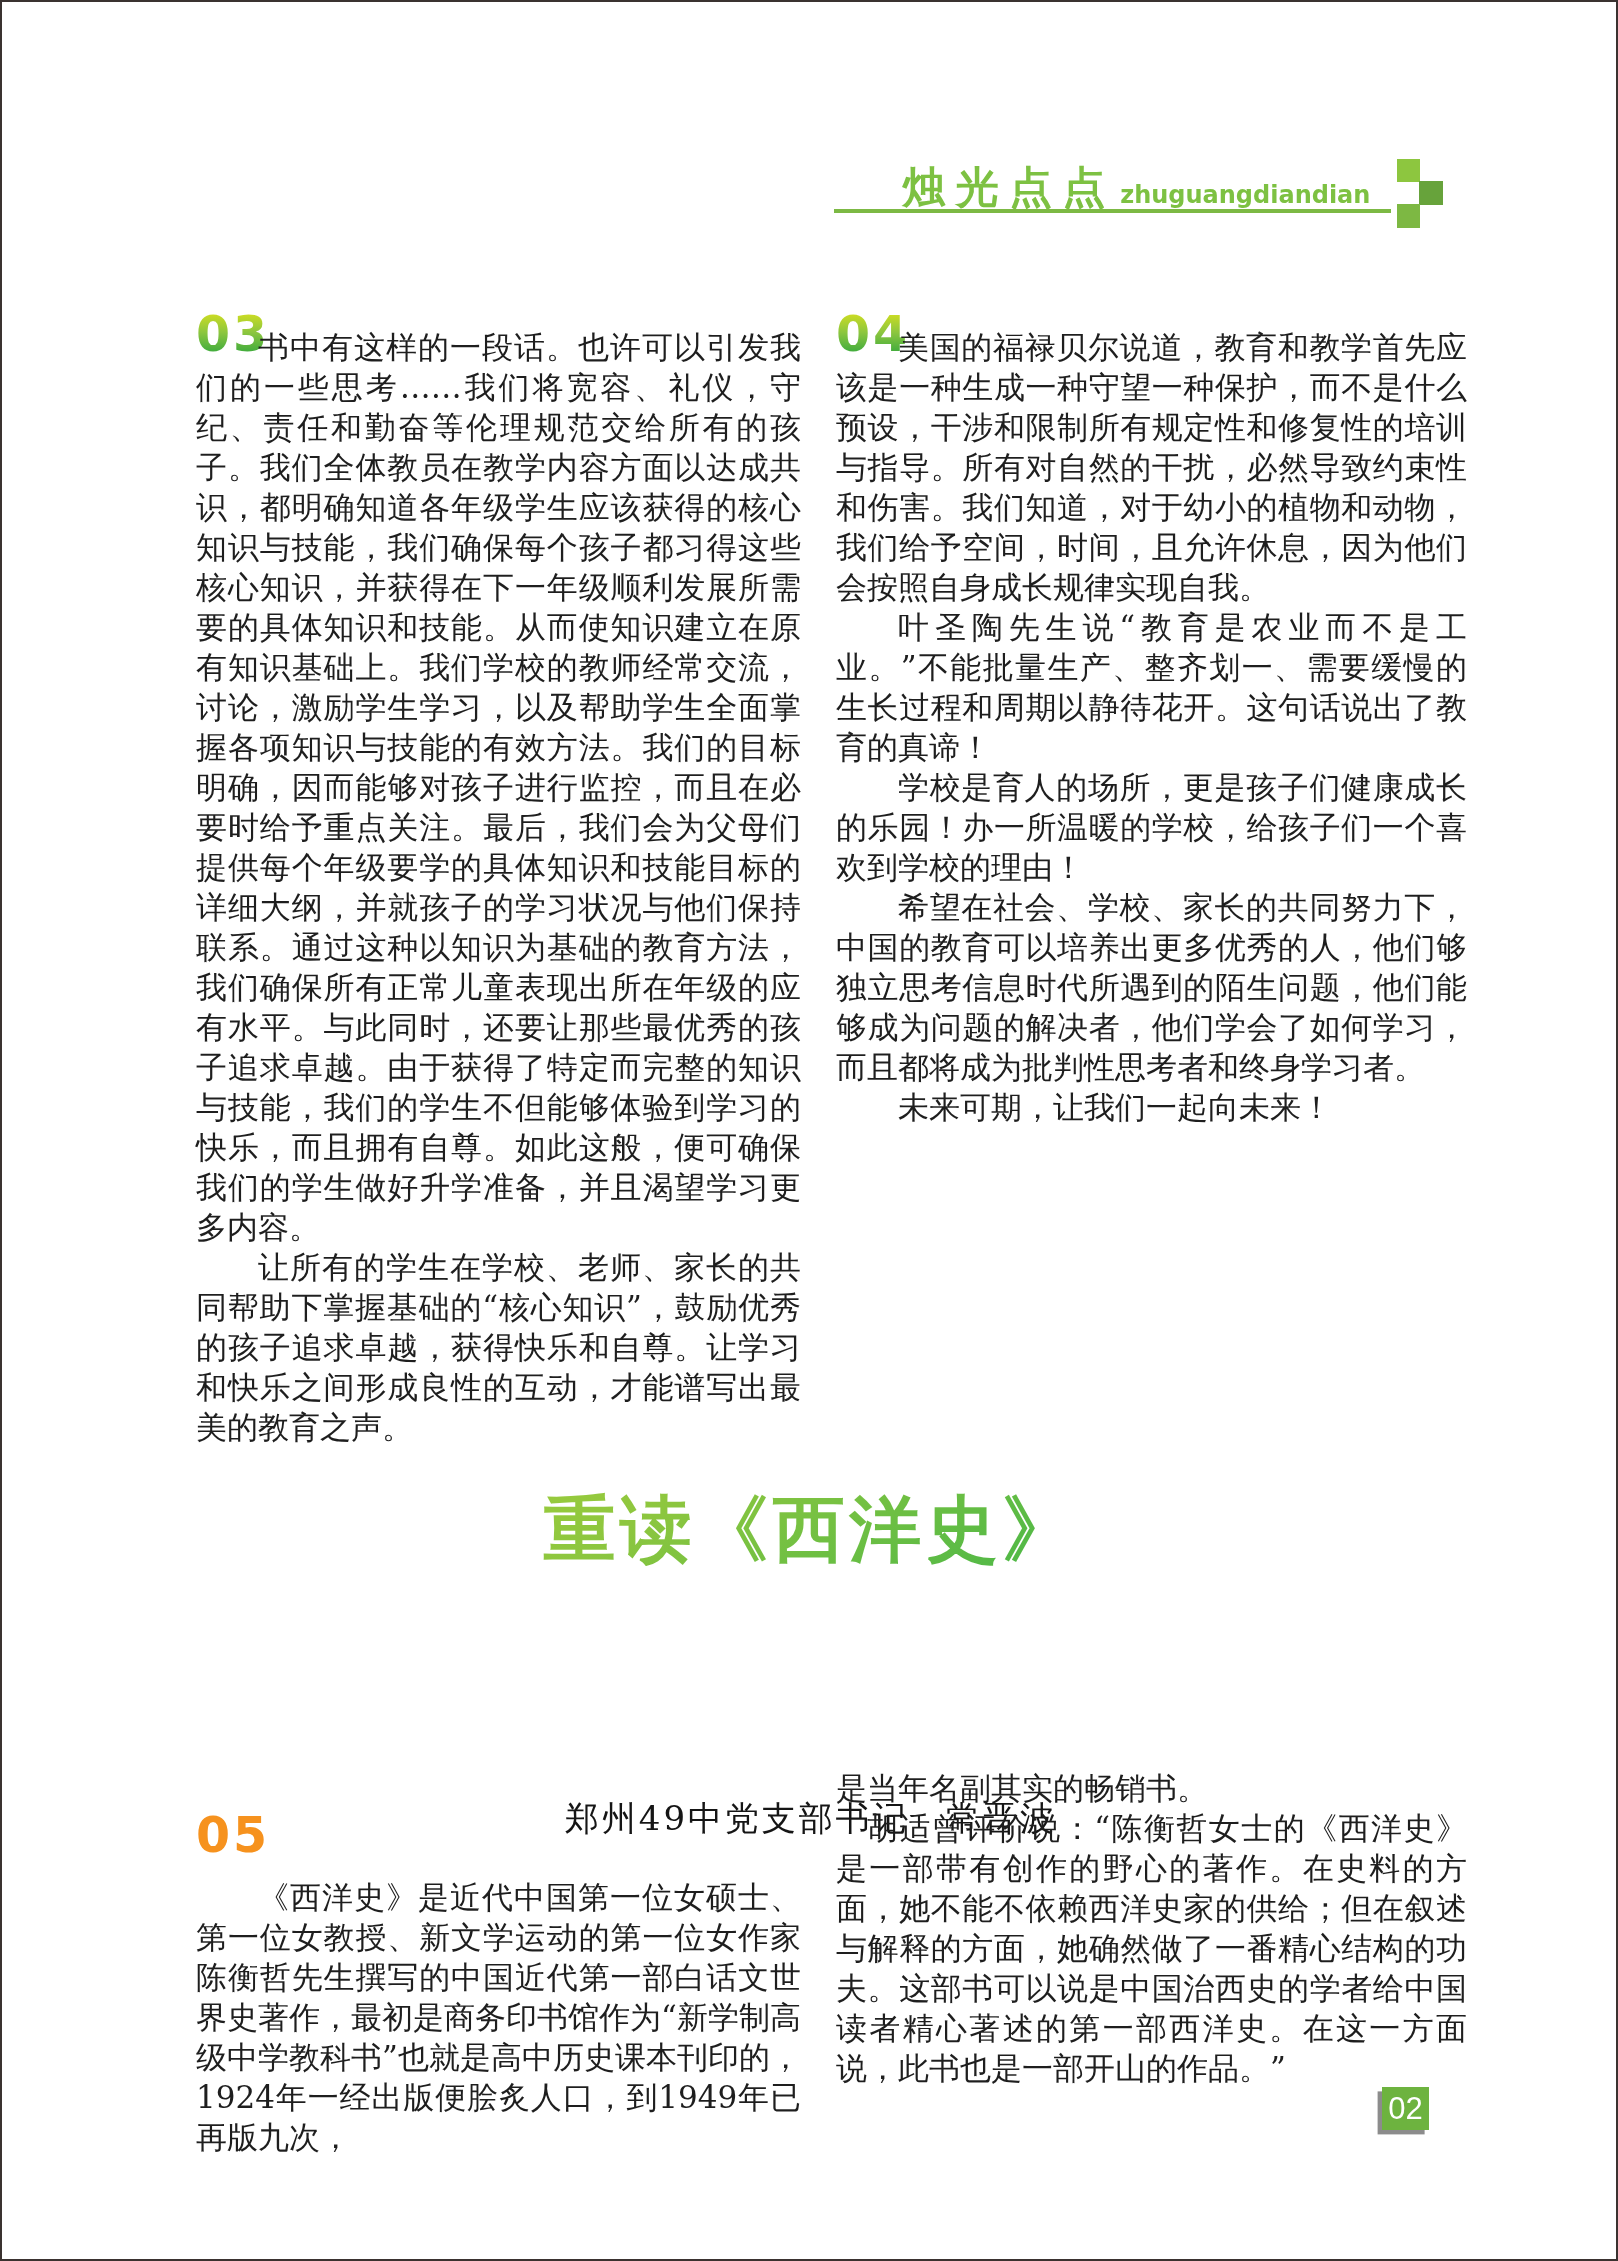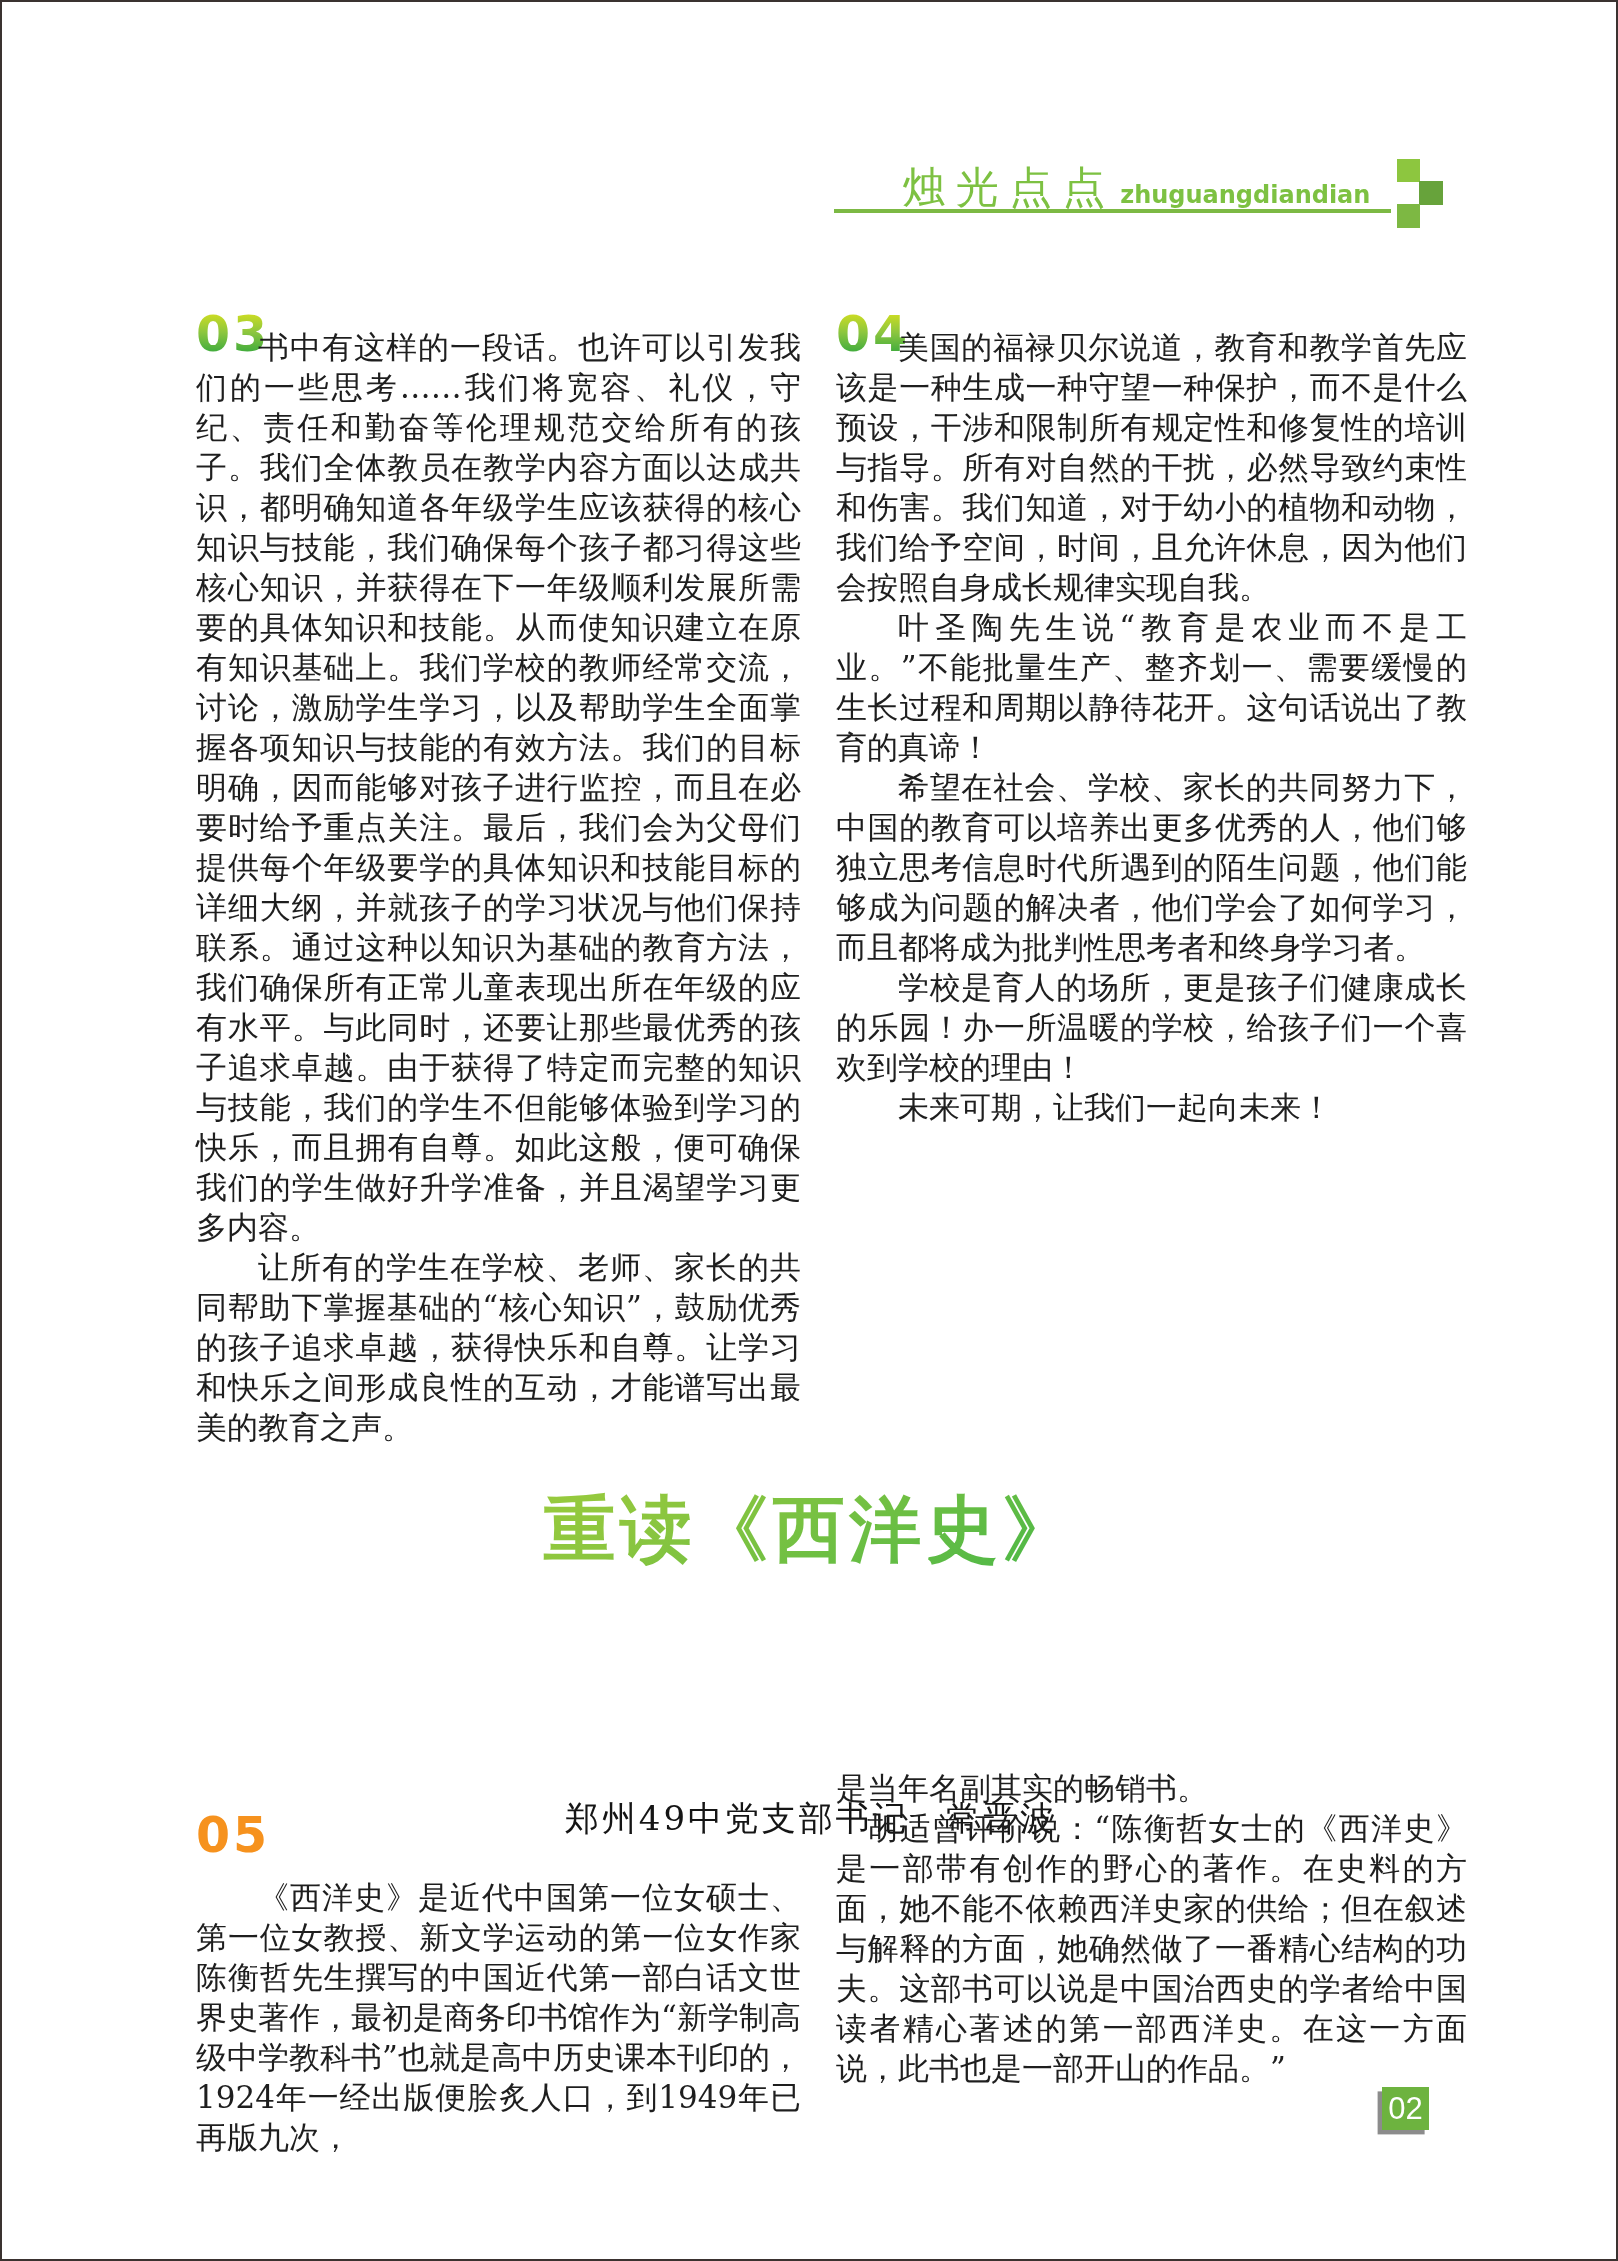--- a/index.html
+++ b/index.html
@@ -14,21 +14,21 @@
     color:#1e1e1e;
   }
   
   .brand{
     position:absolute;left:832px;top:156px;width:557px;height:52px;
     display:flex;align-items:flex-end;justify-content:flex-end;
     padding-right:20.6px;box-sizing:border-box;
   }
   .brand-cn{
     font-family:"DejaVu Sans", sans-serif;
-    font-weight:400;font-size:43px;line-height:46px;
+    font-weight:700;font-size:43px;line-height:46px;
     letter-spacing:10.3px;color:#7dc142;white-space:nowrap;
   }
   .brand-py{
     font-family:"DejaVu Sans", sans-serif;
     font-weight:700;font-size:24px;line-height:29px;
     color:#7dc142;margin-left:4.4px;white-space:nowrap;
   }
   .header-rule{
     position:absolute;left:832px;top:207px;width:557px;height:3.7px;
     background:#7cb944;
@@ -111,22 +111,22 @@
   <div class="secnum grad" id="num03">03</div>
   <div class="col" id="col03">
     <p class="ind">书中有这样的一段话。也许可以引发我们的一些思考……我们将宽容、礼仪，守纪、责任和勤奋等伦理规范交给所有的孩子。我们全体教员在教学内容方面以达成共识，都明确知道各年级学生应该获得的核心知识与技能，我们确保每个孩子都习得这些核心知识，并获得在下一年级顺利发展所需要的具体知识和技能。从而使知识建立在原有知识基础上。我们学校的教师经常交流，讨论，激励学生学习，以及帮助学生全面掌握各项知识与技能的有效方法。我们的目标明确，因而能够对孩子进行监控，而且在必要时给予重点关注。最后，我们会为父母们提供每个年级要学的具体知识和技能目标的详细大纲，并就孩子的学习状况与他们保持联系。通过这种以知识为基础的教育方法，我们确保所有正常儿童表现出所在年级的应有水平。与此同时，还要让那些最优秀的孩子追求卓越。由于获得了特定而完整的知识与技能，我们的学生不但能够体验到学习的快乐，而且拥有自尊。如此这般，便可确保我们的学生做好升学准备，并且渴望学习更多内容。</p>
     <p class="ind">让所有的学生在学校、老师、家长的共同帮助下掌握基础的“核心知识”，鼓励优秀的孩子追求卓越，获得快乐和自尊。让学习和快乐之间形成良性的互动，才能谱写出最美的教育之声。</p>
   </div>
 
   <div class="secnum grad" id="num04">04</div>
   <div class="col" id="col04">
     <p class="ind">美国的福禄贝尔说道，教育和教学首先应该是一种生成一种守望一种保护，而不是什么预设，干涉和限制所有规定性和修复性的培训与指导。所有对自然的干扰，必然导致约束性和伤害。我们知道，对于幼小的植物和动物，我们给予空间，时间，且允许休息，因为他们会按照自身成长规律实现自我。</p>
     <p class="ind">叶圣陶先生说“教育是农业而不是工业。”不能批量生产、整齐划一、需要缓慢的生长过程和周期以静待花开。这句话说出了教育的真谛！</p>
+    <p class="ind">学校是育人的场所，更是孩子们健康成长的乐园！办一所温暖的学校，给孩子们一个喜欢到学校的理由！</p>
     <p class="ind">希望在社会、学校、家长的共同努力下，中国的教育可以培养出更多优秀的人，他们够独立思考信息时代所遇到的陌生问题，他们能够成为问题的解决者，他们学会了如何学习，而且都将成为批判性思考者和终身学习者。</p>
-    <p class="ind">学校是育人的场所，更是孩子们健康成长的乐园！办一所温暖的学校，给孩子们一个喜欢到学校的理由！</p>
     <p class="ind">未来可期，让我们一起向未来！</p>
   </div>
 
   <div class="art-title">重读《西洋史》</div>
   <div class="art-byline">郑州49中党支部书记　常晋波</div>
 
   <div class="secnum orange" id="num01">05</div>
   <div class="col" id="col01">
     <p class="ind">《西洋史》是近代中国第一位女硕士、第一位女教授、新文学运动的第一位女作家陈衡哲先生撰写的中国近代第一部白话文世界史著作，最初是商务印书馆作为“新学制高级中学教科书”也就是高中历史课本刊印的，1924年一经出版便脍炙人口，到1949年已再版九次，</p>
   </div>

